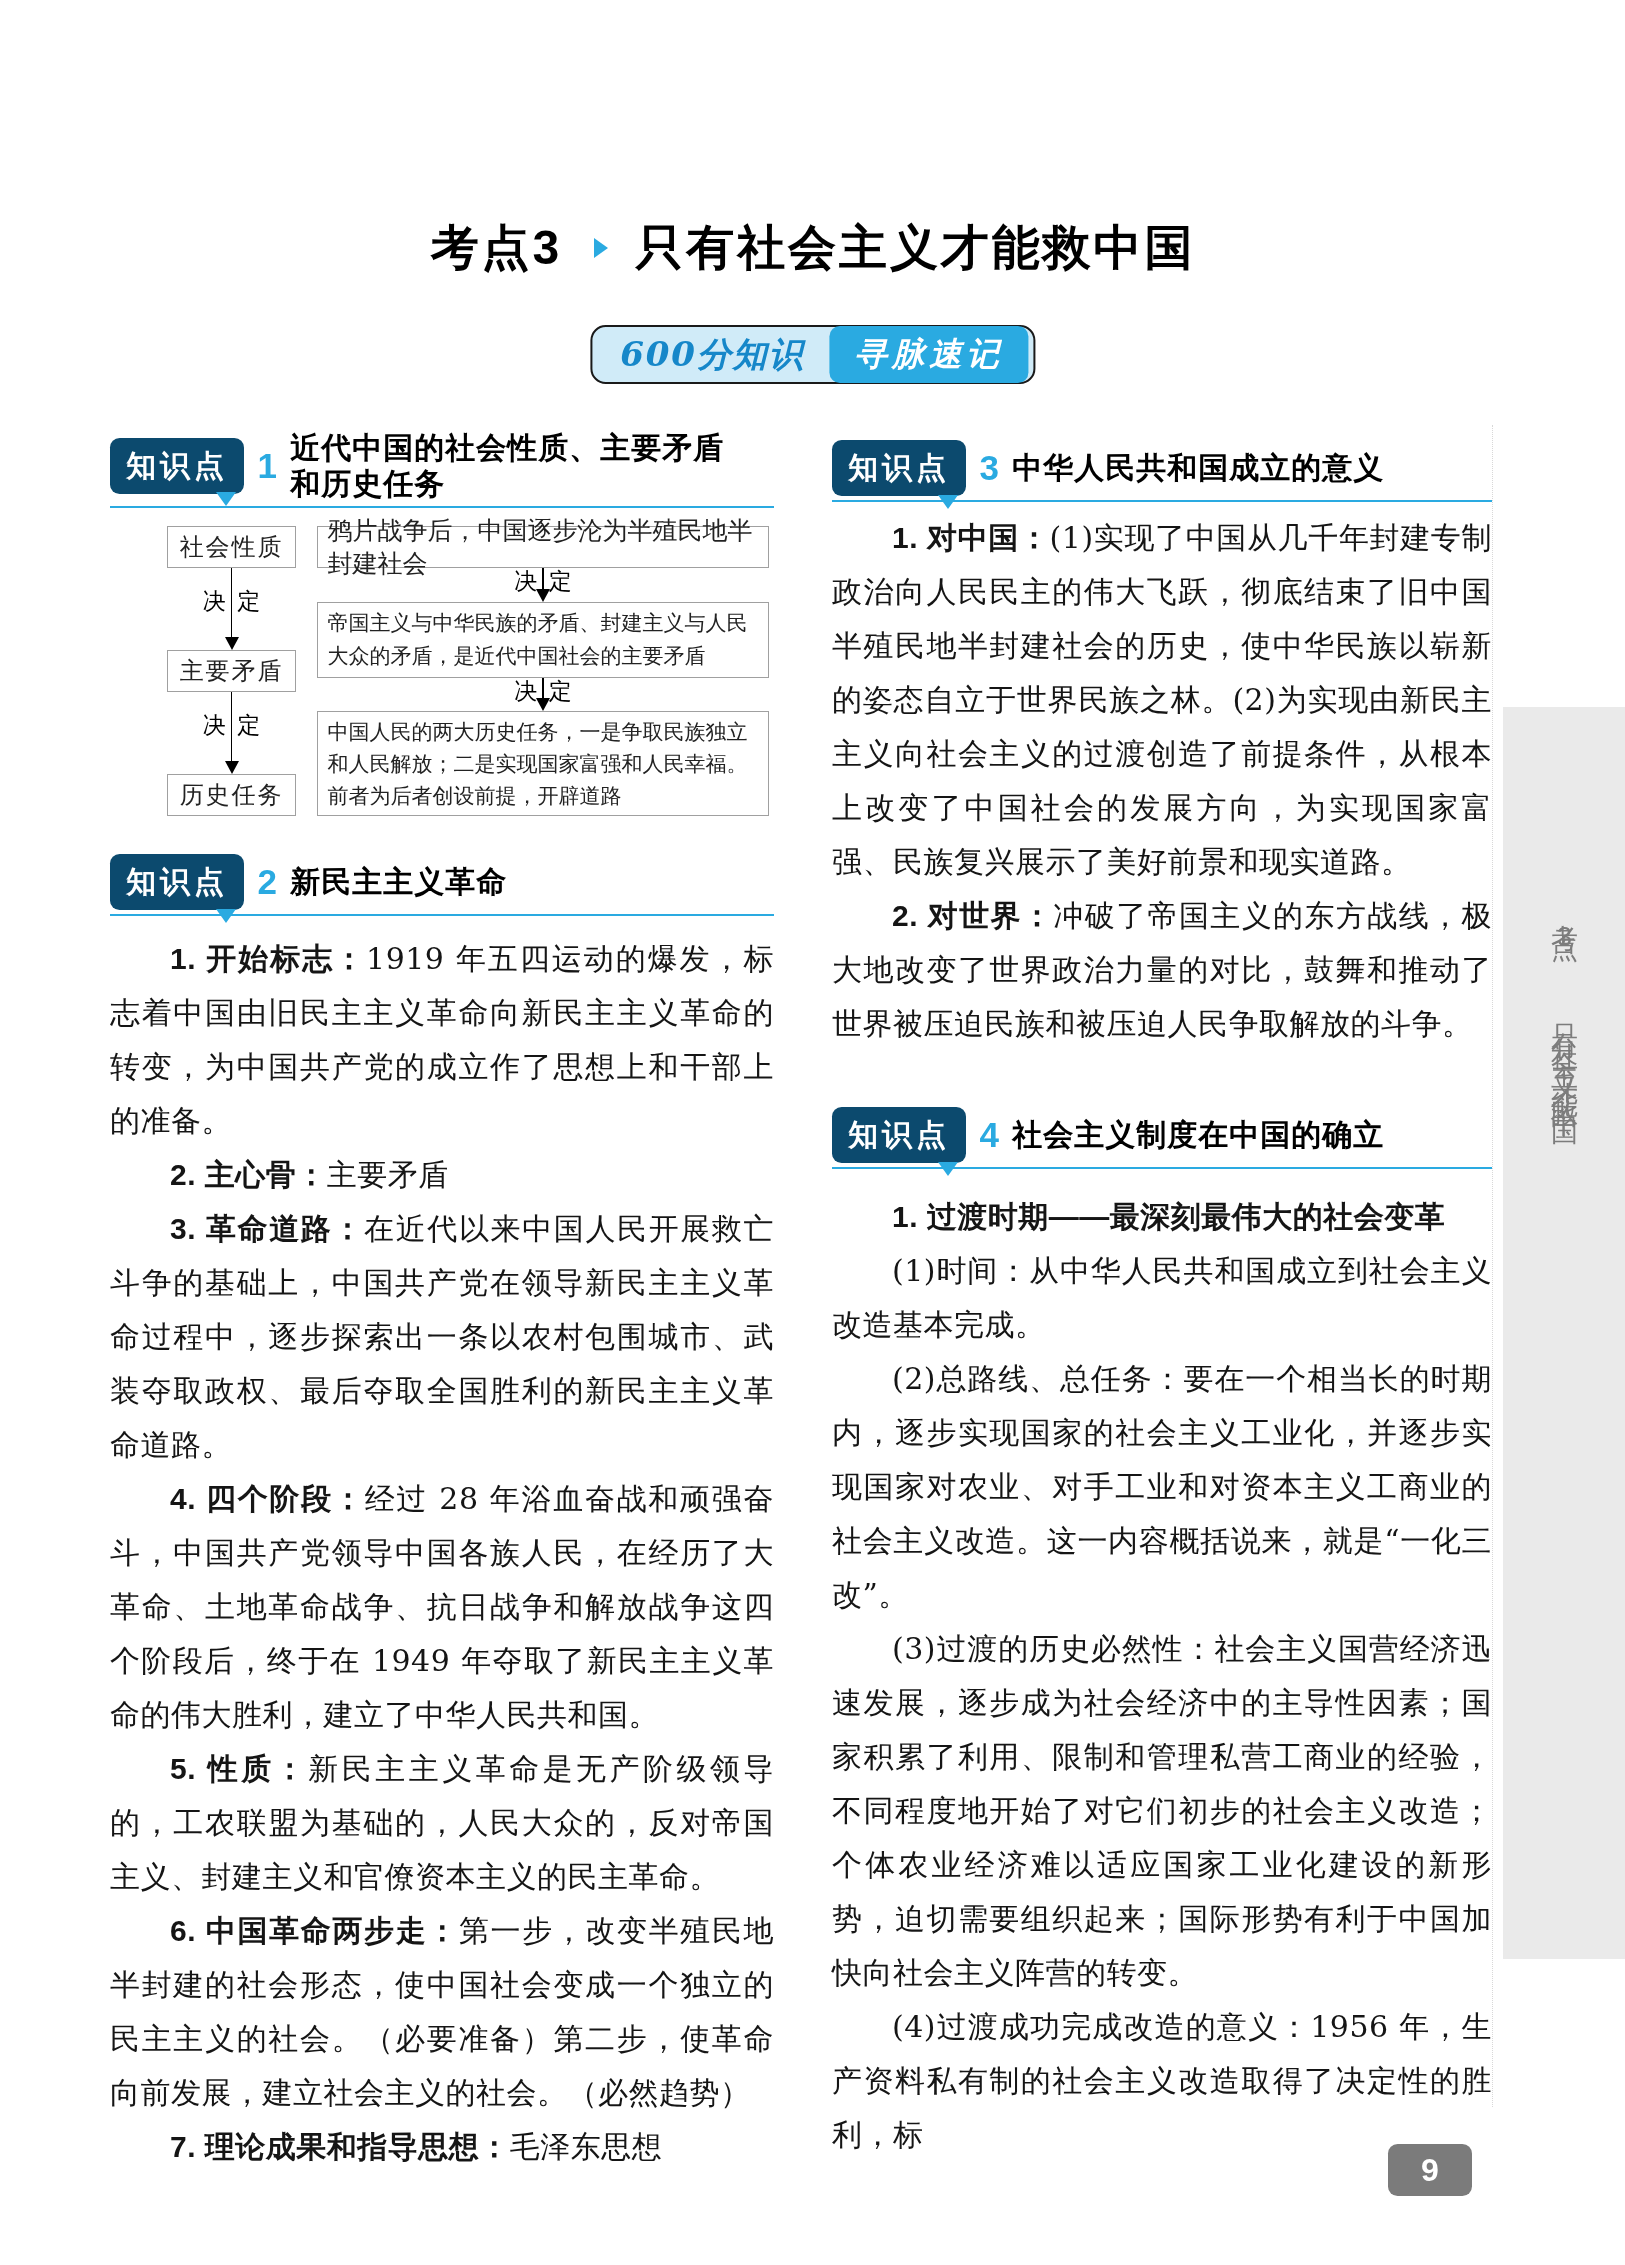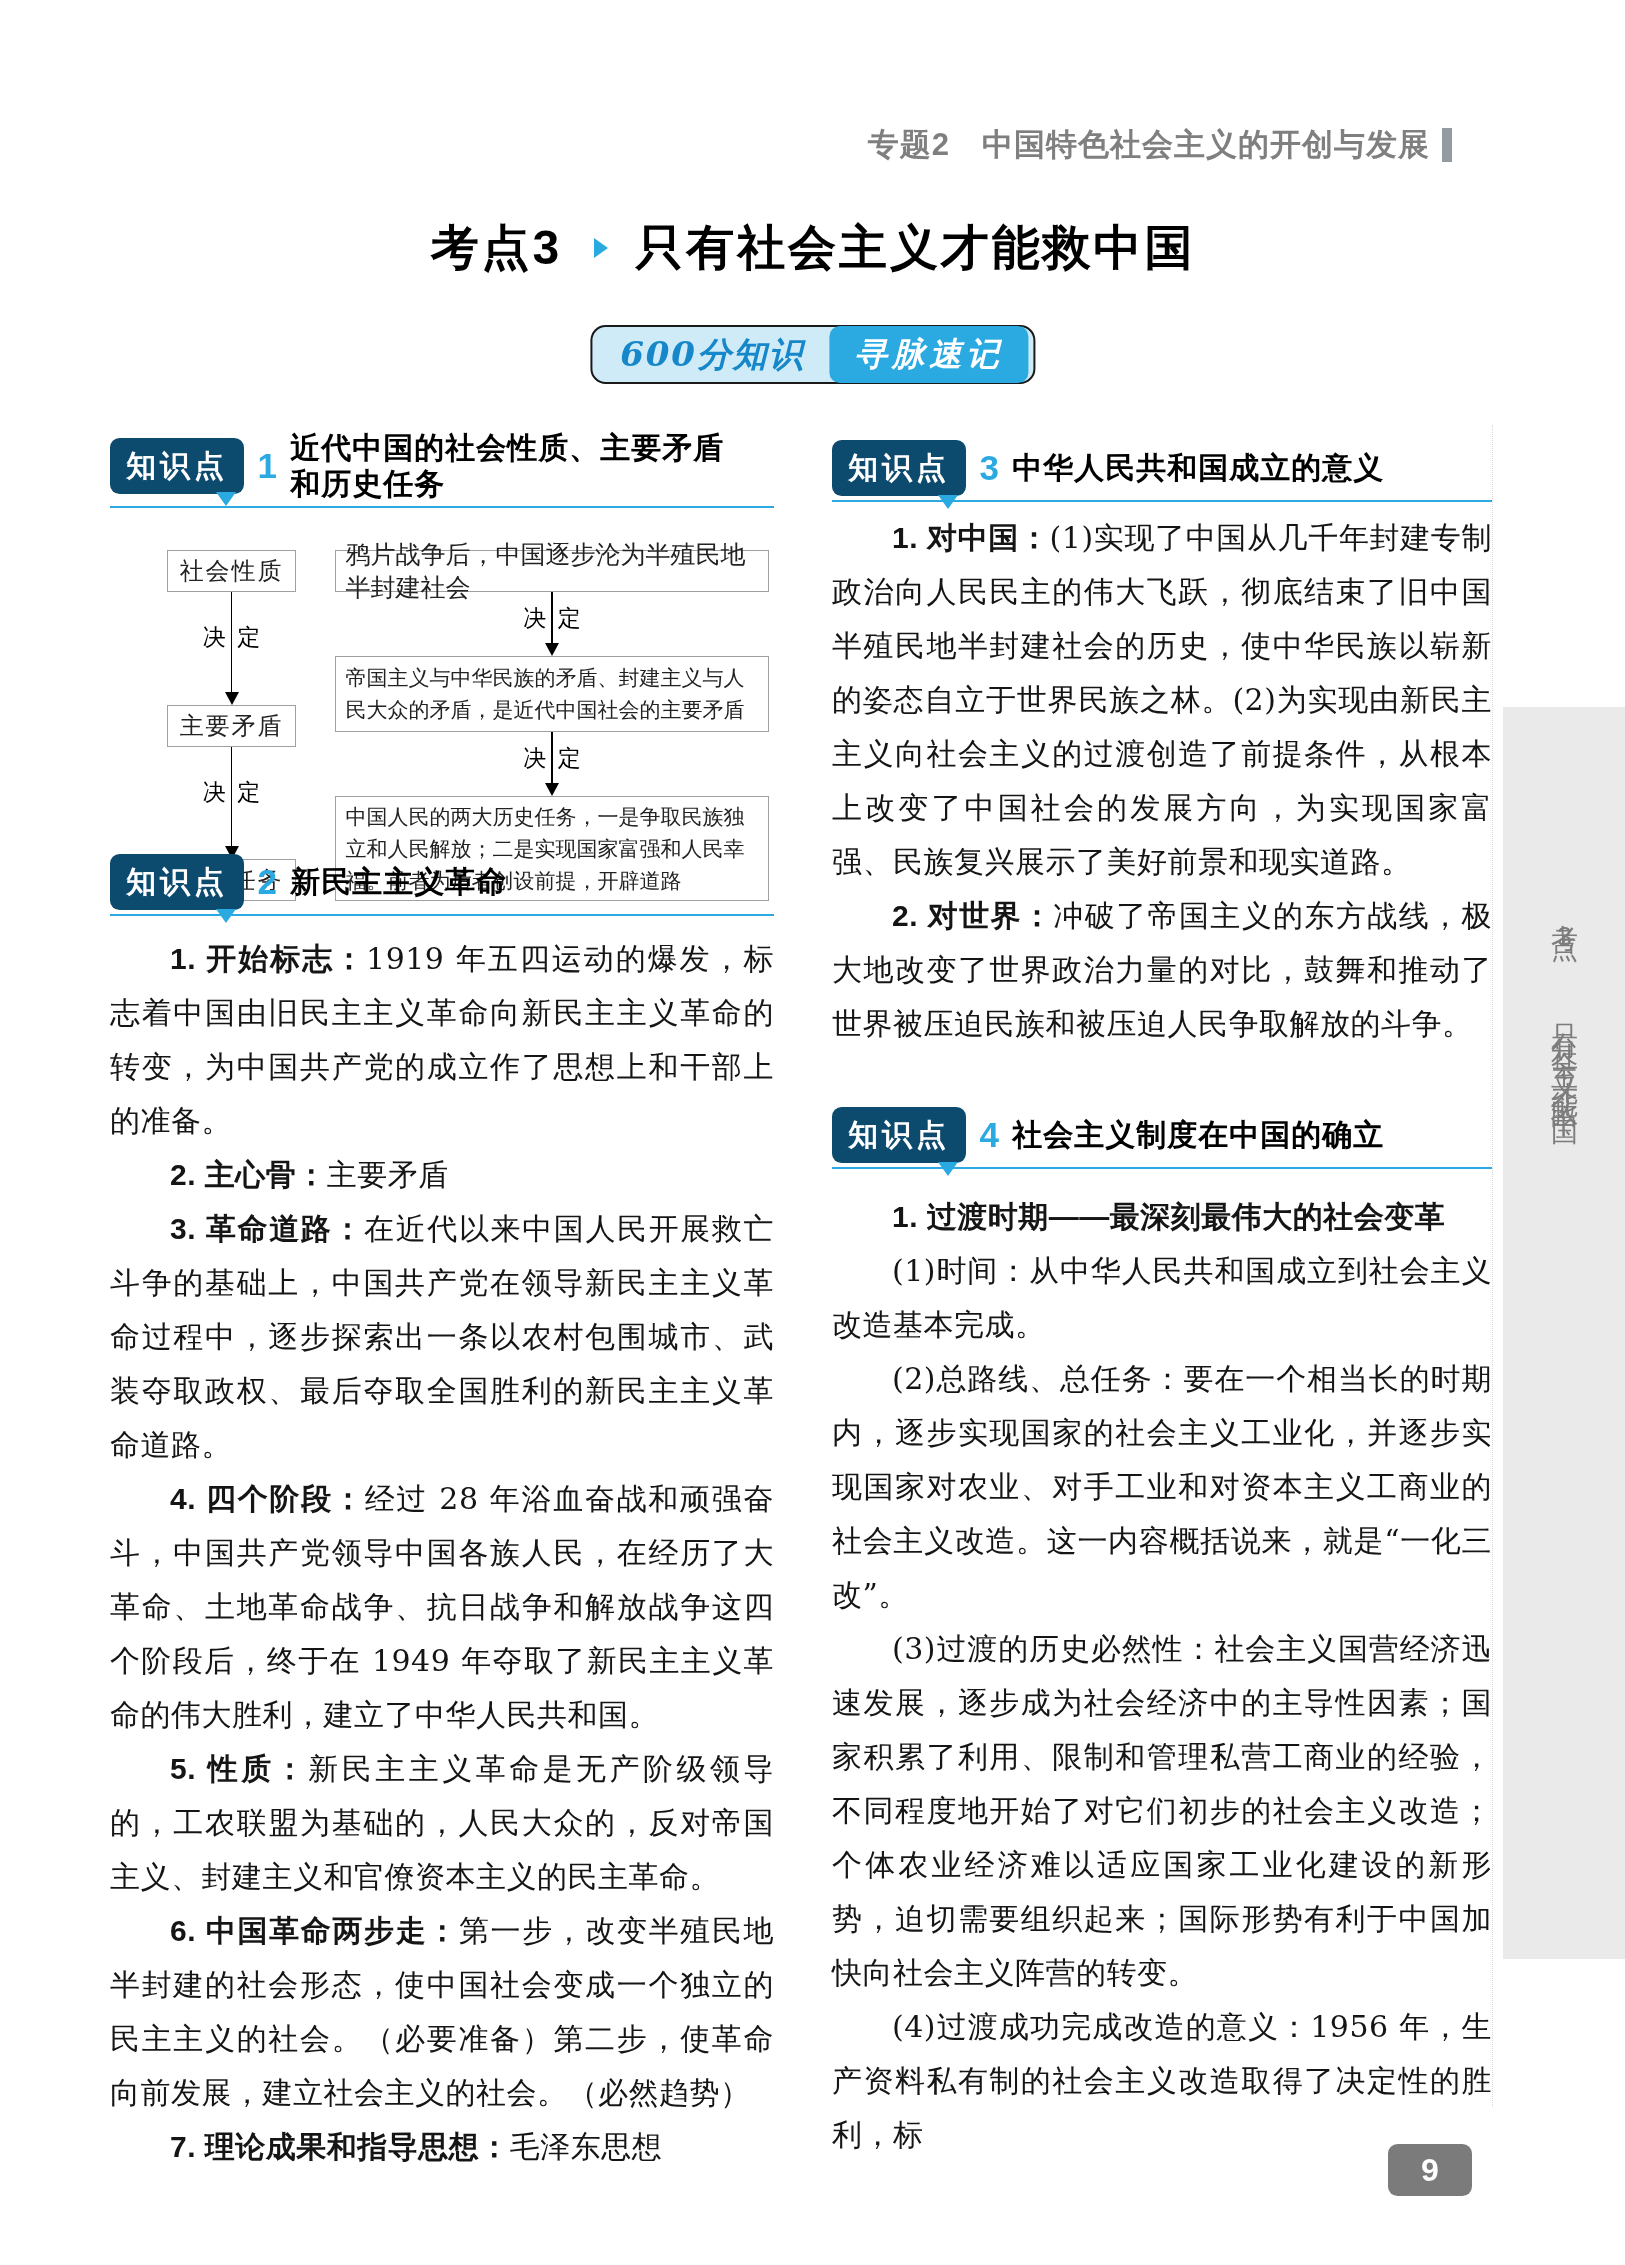--- a/index.html
+++ b/index.html
@@ -64,21 +64,21 @@
   }
   .kp-num { color:#2aaae1; font-weight:bold; font-size:35px; flex:0 0 auto; }
   .kp-title { font-weight:bold; font-size:30px; line-height:36px; color:#000; letter-spacing:1px; }
   .kp1h { left:110px; top:430px; width:664px; }
   .kp1h .kp-title { width:457px; }
   .kp2h { left:110px; top:854px; width:664px; }
   .kp3h { left:832px; top:440px; width:660px; }
   .kp4h { left:832px; top:1107px; width:660px; }
 
   
-  .flow { position:absolute; left:167px; top:550px; width:602px; height:351px; display:flex; gap:39px; }
+  .flow { position:absolute; left:167px; top:526px; width:602px; height:290px; display:flex; gap:21px; }
   .flow-left { width:129px; display:flex; flex-direction:column; }
   .flow-right { flex:1; display:flex; flex-direction:column; }
   .fbox {
     border:1.9px solid #a0a0a0; background:#fff; box-sizing:border-box;
     display:flex; align-items:center; color:#222;
   }
   .fbox-l { height:42px; justify-content:center; font-size:24px; letter-spacing:1.9px; flex:0 0 auto; }
   .fbox-r1 { height:42px; padding:0 9.6px; font-size:25px; flex:0 0 auto; }
   .fbox-r2 { height:76px; padding:3.8px 9.6px; font-size:21px; line-height:32.5px; flex:0 0 auto; }
   .fbox-r3 { height:105px; padding:3.8px 9.6px; font-size:21px; line-height:32px; flex:0 0 auto; }
@@ -123,24 +123,20 @@
     background:#7b7b7b; border-radius:9.6px; color:#fff;
     font-family:"Liberation Sans", sans-serif; font-weight:bold; font-size:32px;
     display:flex; align-items:center; justify-content:center;
   }
 </style>
 </head>
 <body>
 
 <div class="page">
 
-  <div class="header">
-    <span>专题2　中国特色社会主义的开创与发展</span>
-    <span class="header-bar"></span>
-  </div>
 
   <h1 class="main-title">
     <span>考点3</span>
     <span class="tri"></span>
     <span>只有社会主义才能救中国</span>
   </h1>
 
   <div class="badge600">
     <span class="b-left">600分知识</span>
     <span class="b-right">寻脉速记</span>

